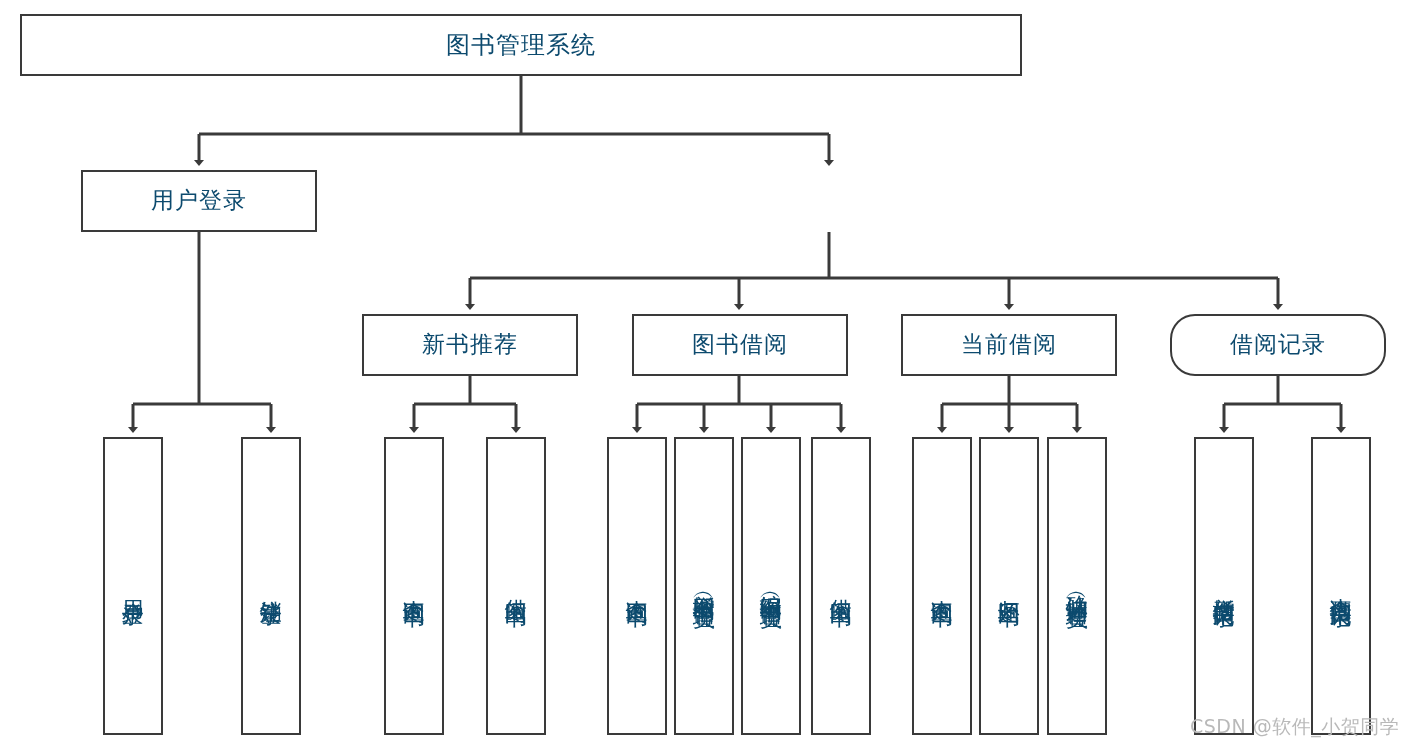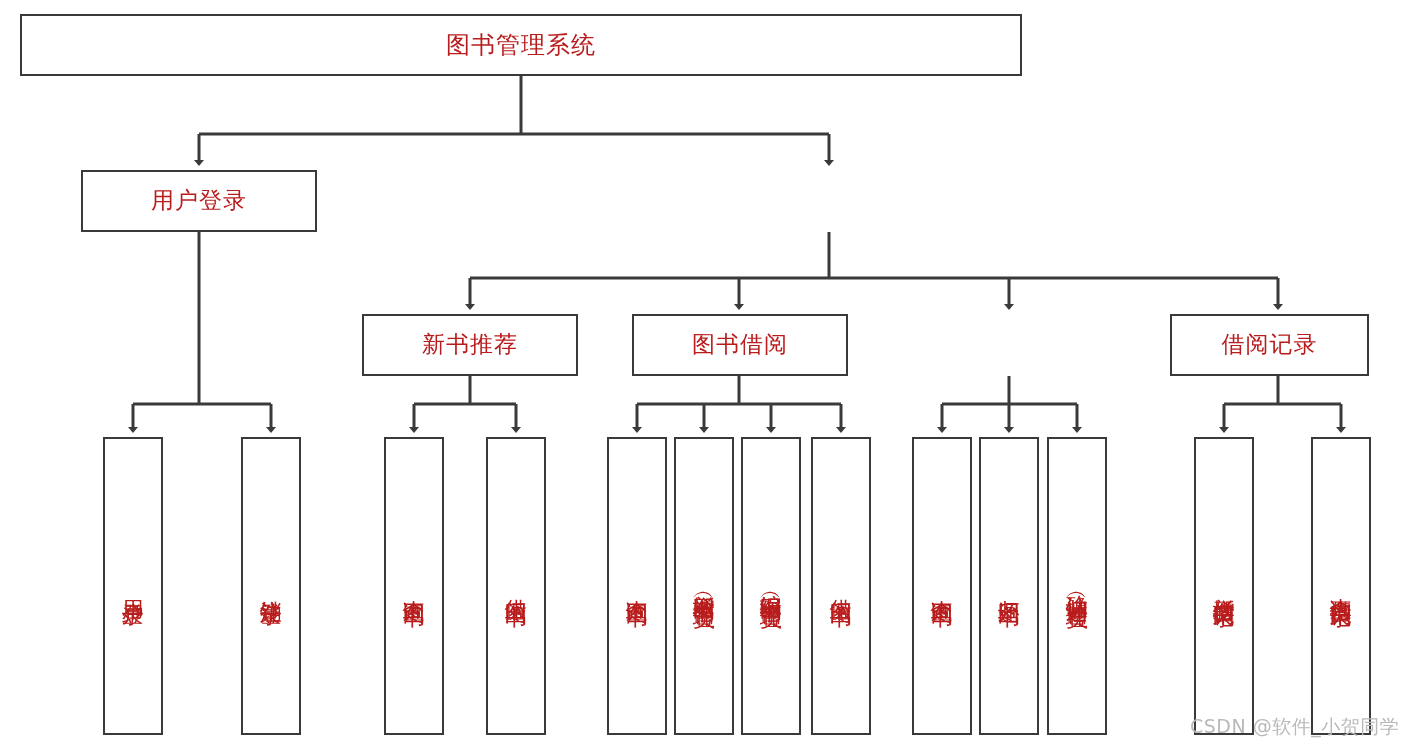--- a/index.html
+++ b/index.html
@@ -25,21 +25,21 @@
     pointer-events: none;
   }
   .node {
     position: absolute;
     box-sizing: border-box;
     border: 2px solid #3a3a3a;
     background: #ffffff;
     display: flex;
     align-items: center;
     justify-content: center;
-    color: #b91c1c;
+    color: #0c4a6e;
   }
   .node.horiz {
     font-size: 23px;
     letter-spacing: 1px;
     line-height: 1.1;
   }
   .node.root {
     font-size: 24px;
   }
   .node.vert {
@@ -126,21 +126,24 @@
   <div class="node horiz" style="left:81px; top:170px; width:236px; height:62px;">
     <span>用户登录</span>
   </div>
 
   <div class="node horiz" style="left:362px; top:314px; width:216px; height:62px;">
     <span>新书推荐</span>
   </div>
   <div class="node horiz" style="left:632px; top:314px; width:216px; height:62px;justify-content:center;">
     <span>图书借阅</span>
   </div>
-  <div class="node horiz" style="left:1170px; top:314px; width:199px; height:62px;">
+  <div class="node horiz" style="left:901px; top:314px; width:216px; height:62px;">
+    <span>当前借阅</span>
+  </div>
+  <div class="node horiz" style="left:1170px; top:314px; width:216px; height:62px;border-radius:25px;">
     <span>借阅记录</span>
   </div>
 
   <div class="node vert" style="left:103px; top:437px; width:60px; height:298px;">
     <span class="vlabel">用户登录</span>
   </div>
   <div class="node vert" style="left:241px; top:437px; width:60px; height:298px;">
     <span class="vlabel">注销登录</span>
   </div>
 

